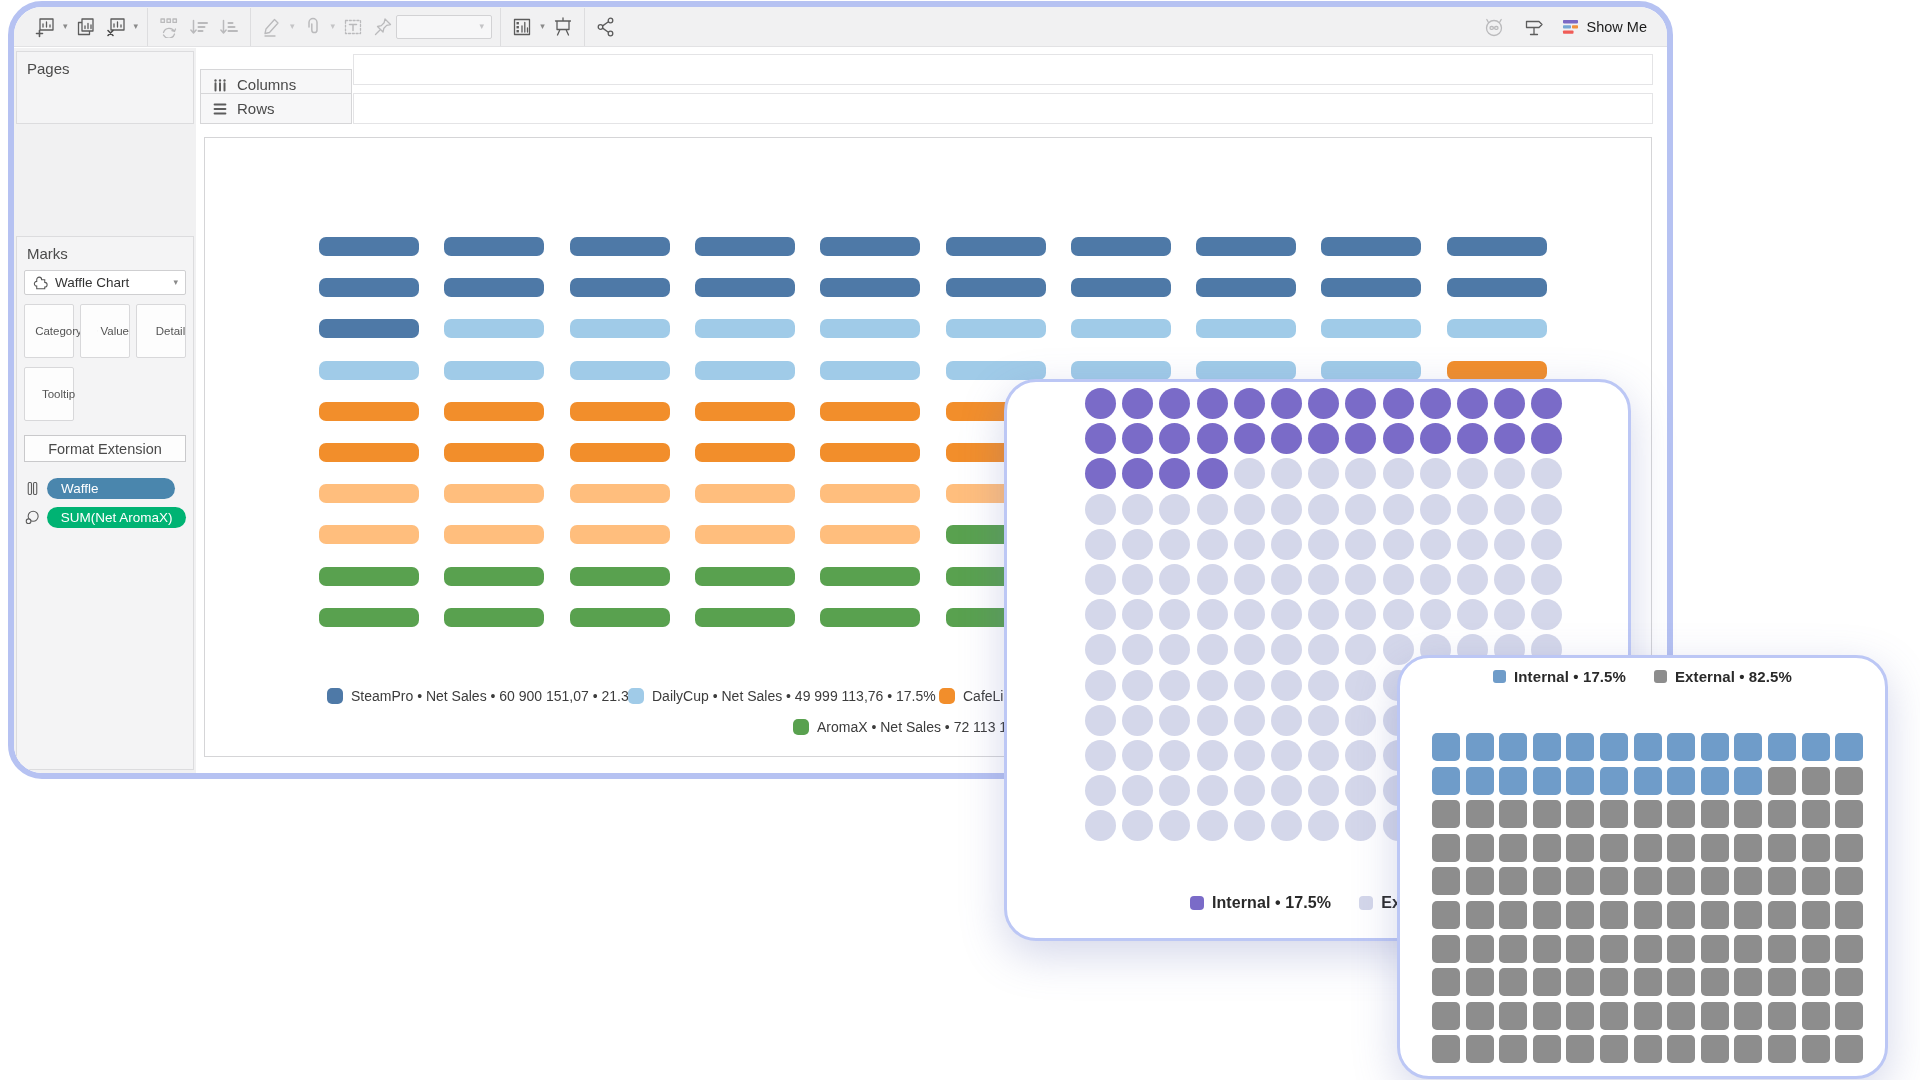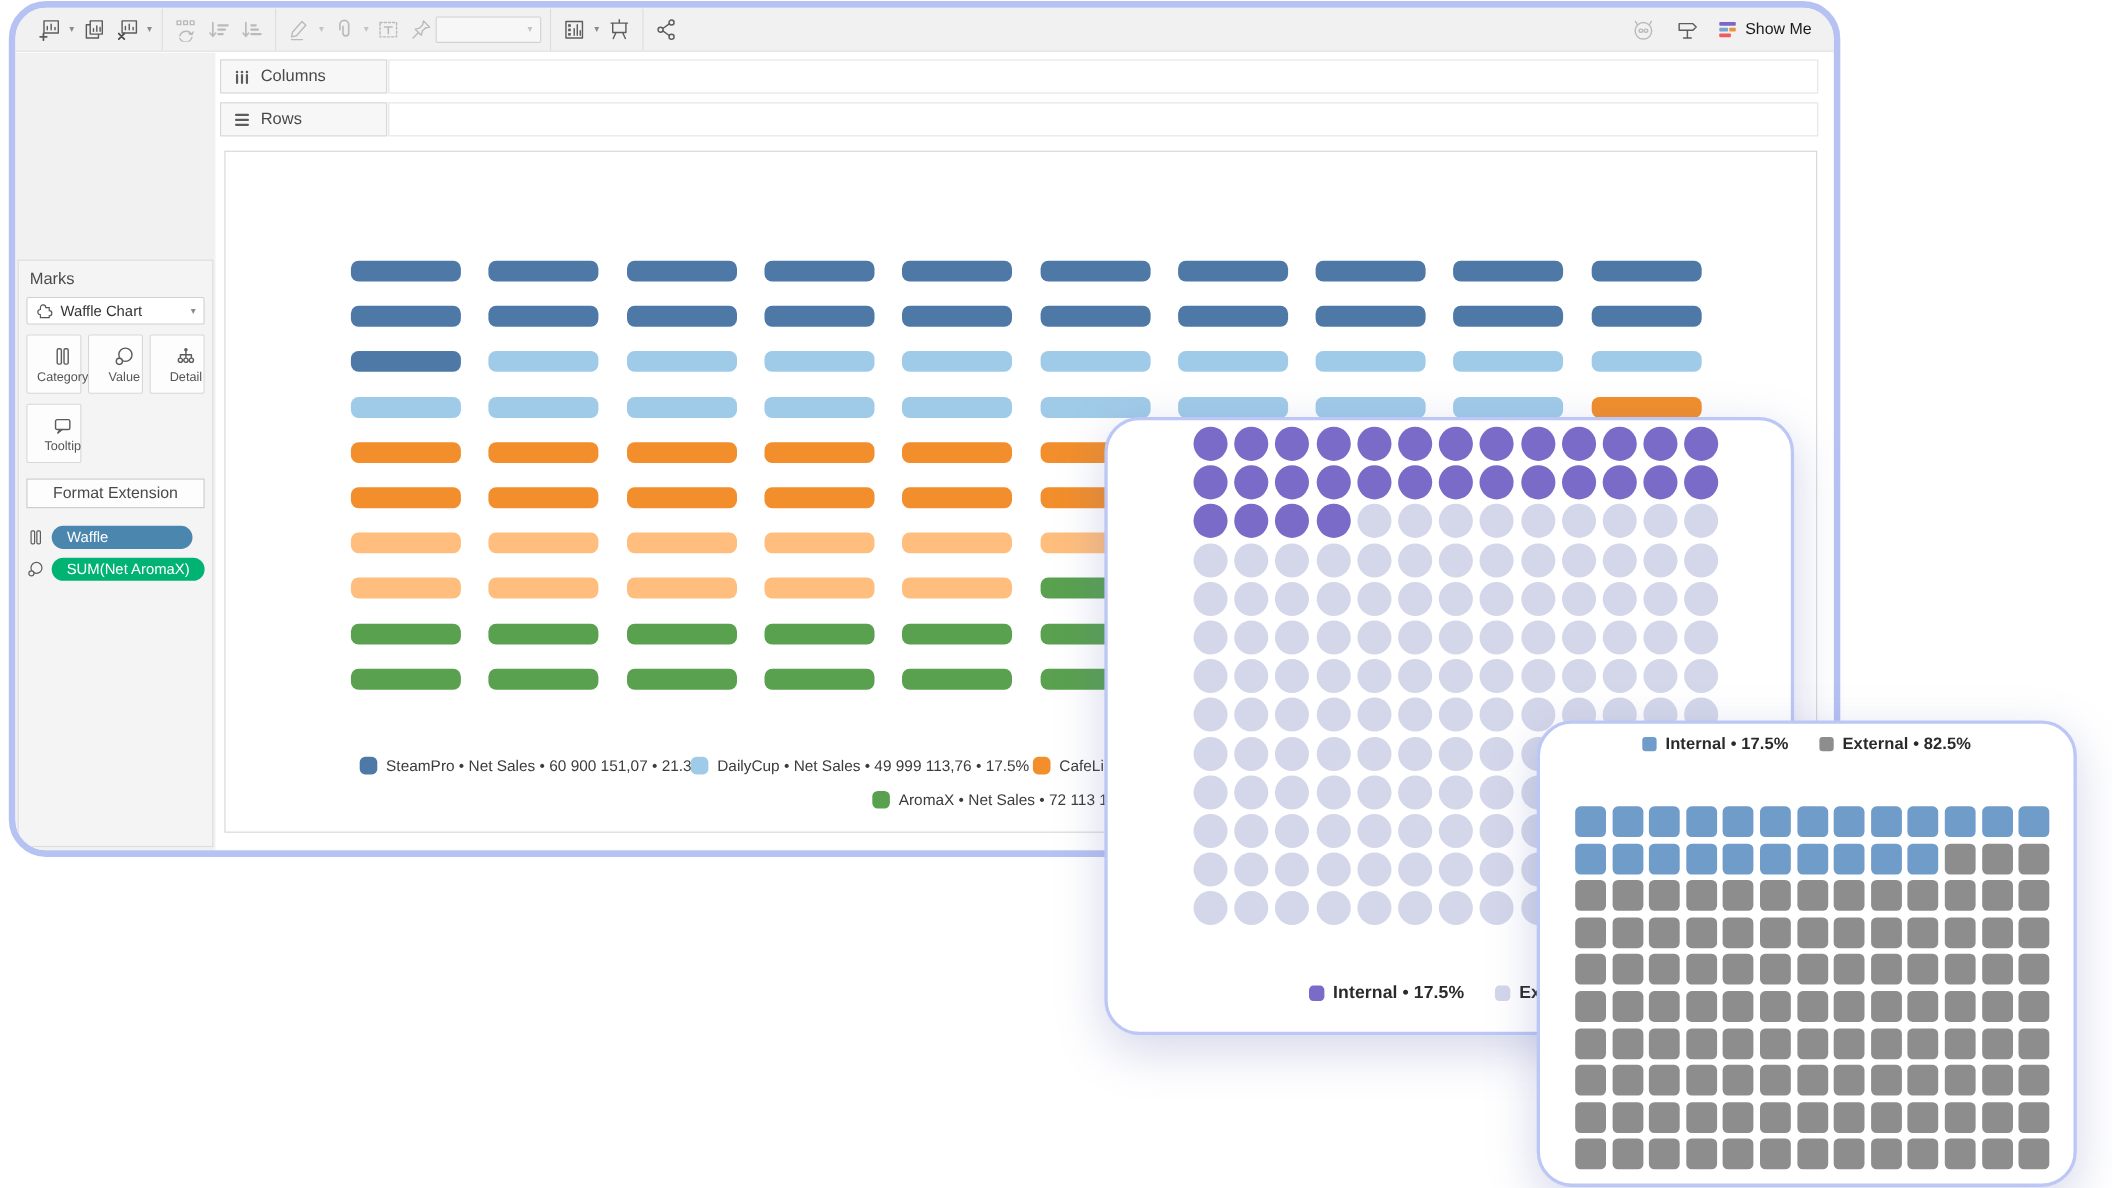--- a/index.html
+++ b/index.html
@@ -30,21 +30,21 @@
   
   .sidebar { position:absolute; left:0; top:41px; width:182px; bottom:0; background:#f1f1f2; }
   .card { position:absolute; left:2px; width:178px; background:#f4f4f5; border:1px solid #dcdcde; }
   .card-label { font-size:15px; color:#4b4b4b; padding:8px 0 0 10px; }
   .marks-card { padding:0 7px; }
   .mark-dd { margin-top:8px; height:25px; background:#fff; border:1px solid #cfcfd1; border-radius:2px;
              display:flex; align-items:center; padding:0 6px; gap:6px; }
   .mark-dd-label { font-size:13.5px; color:#333; flex:1; }
   .mbtn-row { display:flex; gap:6px; margin-top:9px; }
   .mbtn { width:50px; height:54px; background:#fdfdfd; border:1px solid #d8d8da; border-radius:2px;
-          display:flex; flex-direction:column; align-items:center; justify-content:center; gap:3px;padding-left:16px; }
+          display:flex; align-items:center; justify-content:center; gap:3px;padding-left:16px; }
   .mbtn-label { font-size:11.5px; color:#555; }
   .fmt-ext { margin-top:14px; height:27px; background:#fdfdfd; border:1px solid #c9c9cb;
              display:flex; align-items:center; justify-content:center; font-size:14.5px; color:#4a4a4a; }
   .pill-row { display:flex; align-items:center; gap:6px; margin-top:8px; }
   .pill-row.first { margin-top:16px; }
   .pill { height:21px; border-radius:11px; display:flex; align-items:center; padding-left:14px;
           font-size:13.5px; color:#fff; }
   .pill.brand { width:128px; }
   .pill.sum { width:142px; }
 
@@ -213,20 +213,23 @@
               <rect x="2" y="8.2" width="8" height="3.4" rx="0.8" fill="#76a7d4"></rect>
               <rect x="11" y="8.2" width="6" height="3.4" rx="0.8" fill="#f2913d"></rect>
               <rect x="2" y="13.4" width="10.5" height="3.4" rx="0.8" fill="#f05c57"></rect>
             </svg>
         <span class="showme-label">Show Me</span>
       </div>
     </div>
   </div>
 
   <div class="sidebar">
+    <div class="card" style="top:3px;height:73px;">
+      <div class="card-label">Pages</div>
+    </div>
     <div class="card marks-card" style="top:188px;bottom:3px;">
       <div class="card-label" style="padding-left:3px">Marks</div>
 
       <div class="mark-dd">
         <svg width="18" height="18" viewBox="0 0 22 20">
               <path d="M7 6 c0 -2 1.4 -3.2 3 -3.2 s3 1.2 3 3.2 h3.8 v3.2 c1.7 0 2.9 1.3 2.9 2.9 s-1.2 2.9 -2.9 2.9 V17 H7 v-3.2 c-1.7 0 -2.9 -1.3 -2.9 -2.9 s1.2 -2.9 2.9 -2.9 z" style="stroke:#555;fill:none;stroke-width:1.3"></path>
             </svg>
         <span class="mark-dd-label">Waffle Chart</span>
         <span class="caret">▾</span>
       </div>
@@ -287,21 +290,21 @@
             </svg>
         <div class="pill sum" style="background: rgb(0, 179, 115);">
           <span>SUM(Net AromaX)</span>
         </div>
       </div>
     </div>
   </div>
 
   <div style="position:absolute;left:182px;top:41px;right:0;bottom:0;background:#fff;"></div>
 
-  <div class="shelf-label" style="top:47px;text-align:center;">
+  <div class="shelf-label" style="top:62px;text-align:center;">
     <svg width="18" height="18" viewBox="0 0 20 20">
           <circle class="svf" cx="5" cy="5" r="1.3"></circle>
           <circle class="svf" cx="10" cy="5" r="1.3"></circle>
           <circle class="svf" cx="15" cy="5" r="1.3"></circle>
           <path class="sv" style="stroke-width:2.2" d="M5 8 v8 M10 8 v8 M15 8 v8"></path>
         </svg>
     <span class="shelf-text">Columns</span>
   </div>
   <div class="shelf-field" style="top:47px;"></div>
   <div class="shelf-label" style="top:86px;">

